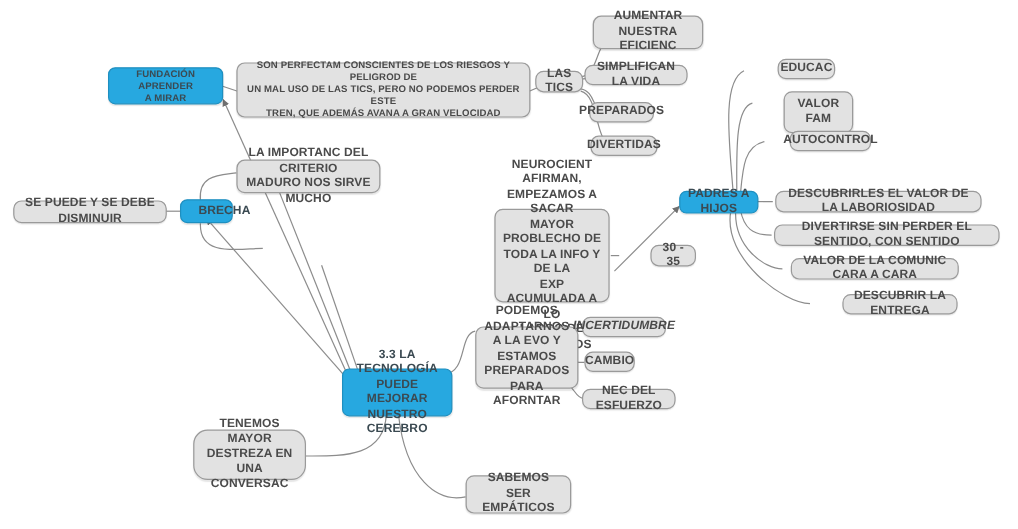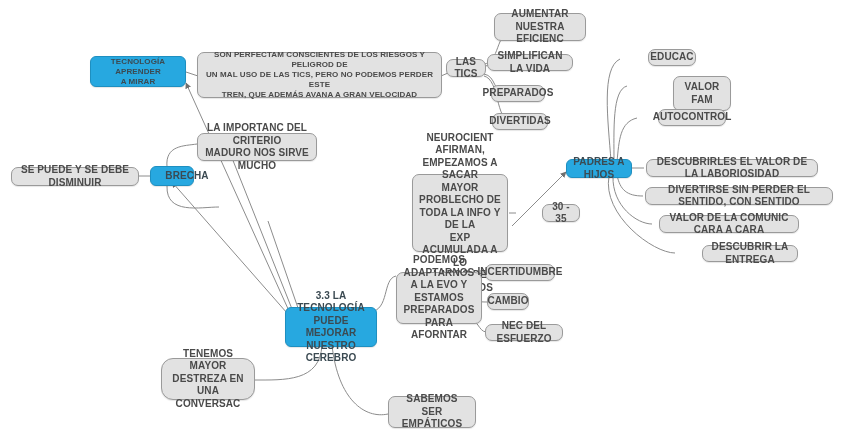--- a/index.html
+++ b/index.html
@@ -104,21 +104,21 @@
       <path d="M 466 279 C 478 278 476 273 484 273"></path>
       <path d="M 466 301 C 478 301 478 302 487 302"></path>
       <path d="M 466 318 C 479 319 478 331 486 332"></path>
 
       <path d="M 322 345 C 320 382 285 380 253 380"></path>
 
       <path d="M 332 345 C 338 400 365 419 388 414"></path>
     </g>
   </svg>
 
-  <div class="node blue small" style="left:90px; top:56px; width:96px; height:31px;">TECNOLOGÍA APRENDER
+  <div class="node blue small" style="left:90px; top:56px; width:96px; height:31px;">FUNDACIÓN APRENDER
 A MIRAR</div>
 
   <div class="node small" style="left:197px; top:52px; width:245px; height:46px;">SON PERFECTAM CONSCIENTES DE LOS RIESGOS Y PELIGROD DE
 UN MAL USO DE LAS TICS, PERO NO PODEMOS PERDER ESTE
 TREN, QUE ADEMÁS AVANA A GRAN VELOCIDAD</div>
 
   <div class="node tiny" style="left:446px; top:59px; width:40px; height:18px;">LAS TICS</div>
 
   <div class="node tiny" style="left:494px; top:13px; width:92px; height:28px;">AUMENTAR NUESTRA
 EFICIENC</div>
@@ -143,42 +143,42 @@
 TODA LA INFO Y DE LA
 EXP ACUMULADA A LO
 LARGO DE ESTOS AÑOS</div>
 
   <div class="node tiny" style="left:542px; top:204px; width:38px; height:18px;">30 - 35</div>
 
   <div class="node blue tiny" style="left:566px; top:159px; width:66px; height:19px;">PADRES A HIJOS</div>
 
   <div class="node tiny" style="left:648px; top:49px; width:48px; height:17px;">EDUCAC</div>
 
-  <div class="node tiny" style="left:653px; top:76px; width:58px; height:35px;margin-left:20px;">VALOR FAM</div>
+  <div class="node tiny" style="left:653px; top:76px; width:58px; height:35px;">VALOR FAM</div>
 
   <div class="node tiny" style="left:658px; top:109px; width:68px; height:17px;">AUTOCONTROL</div>
 
   <div class="node tiny" style="left:646px; top:159px; width:172px; height:18px;">DESCUBRIRLES EL VALOR DE LA LABORIOSIDAD</div>
 
   <div class="node tiny" style="left:645px; top:187px; width:188px; height:18px;">DIVERTIRSE SIN PERDER EL SENTIDO, CON SENTIDO</div>
 
   <div class="node tiny" style="left:659px; top:215px; width:140px; height:18px;">VALOR DE LA COMUNIC CARA A CARA</div>
 
   <div class="node tiny" style="left:702px; top:245px; width:96px; height:17px;">DESCUBRIR LA ENTREGA</div>
 
   <div class="node blue tiny" style="left:285px; top:307px; width:92px; height:40px;">3.3 LA TECNOLOGÍA
 PUEDE MEJORAR
 NUESTRO CEREBRO</div>
 
   <div class="node tiny" style="left:396px; top:272px; width:86px; height:52px;">PODEMOS ADAPTARNOS
 A LA EVO Y ESTAMOS
 PREPARADOS PARA
 AFORNTAR</div>
 
-  <div class="node tiny" style="left:485px; top:264px; width:70px; height:17px;">INCERTIDUMBRE</div>
+  <div class="node tiny" style="left:485px; top:264px; width:70px; height:17px;font-style:italic;">INCERTIDUMBRE</div>
 
   <div class="node tiny" style="left:487px; top:293px; width:42px; height:17px;">CAMBIO</div>
 
   <div class="node tiny" style="left:485px; top:324px; width:78px; height:17px;">NEC DEL ESFUERZO</div>
 
   <div class="node tiny" style="left:161px; top:358px; width:94px; height:42px;border-radius:12px;">TENEMOS MAYOR
 DESTREZA EN UNA
 CONVERSAC</div>
 
   <div class="node tiny" style="left:388px; top:396px; width:88px; height:32px;">SABEMOS SER

